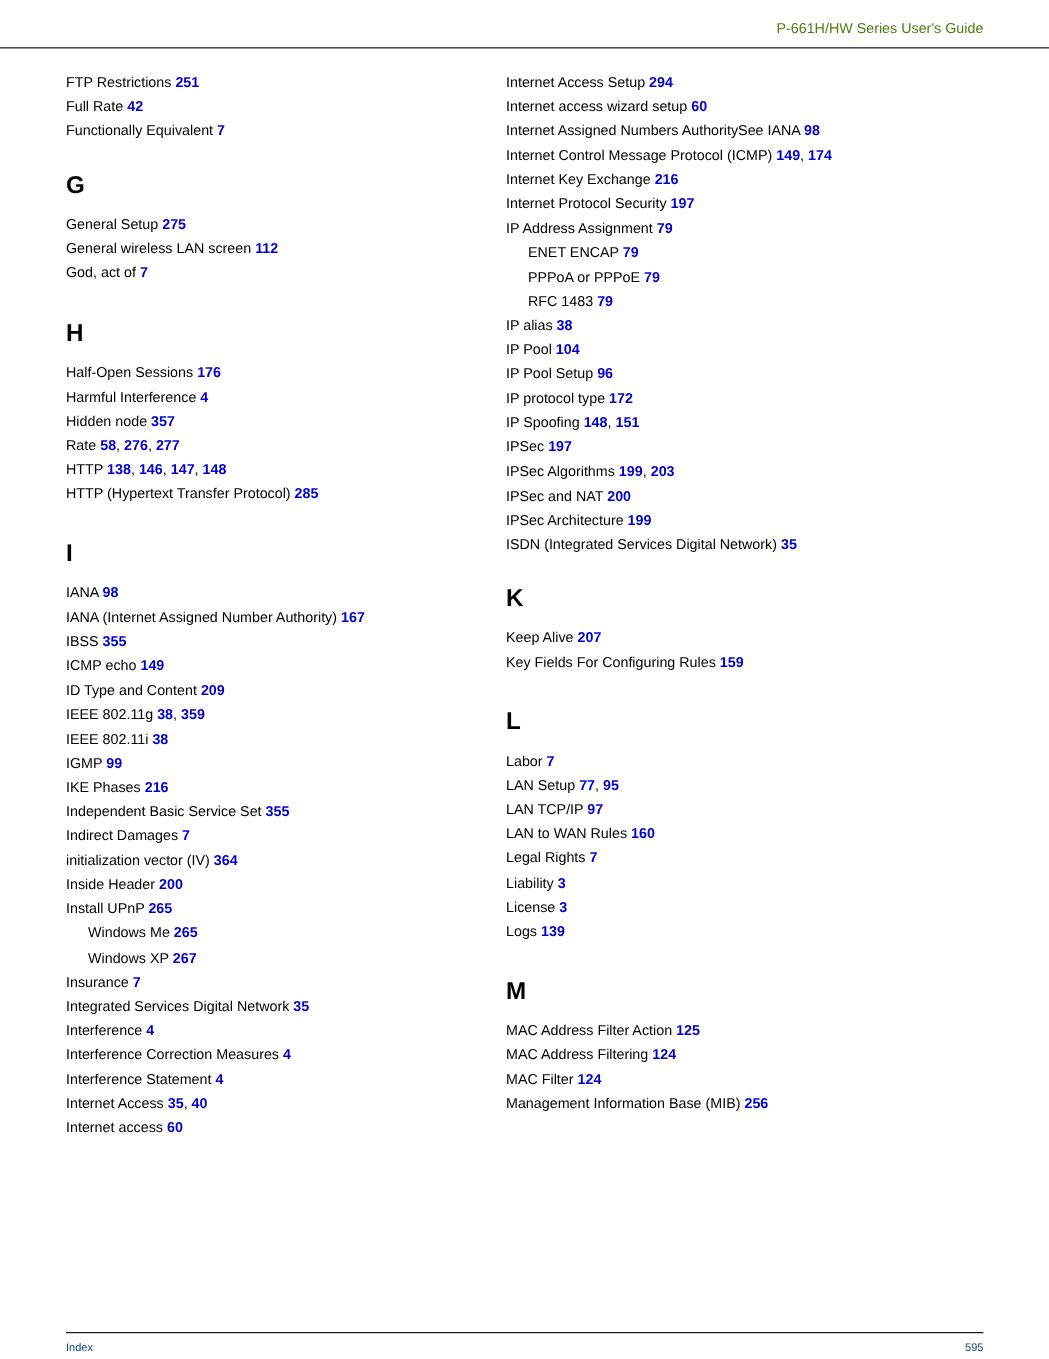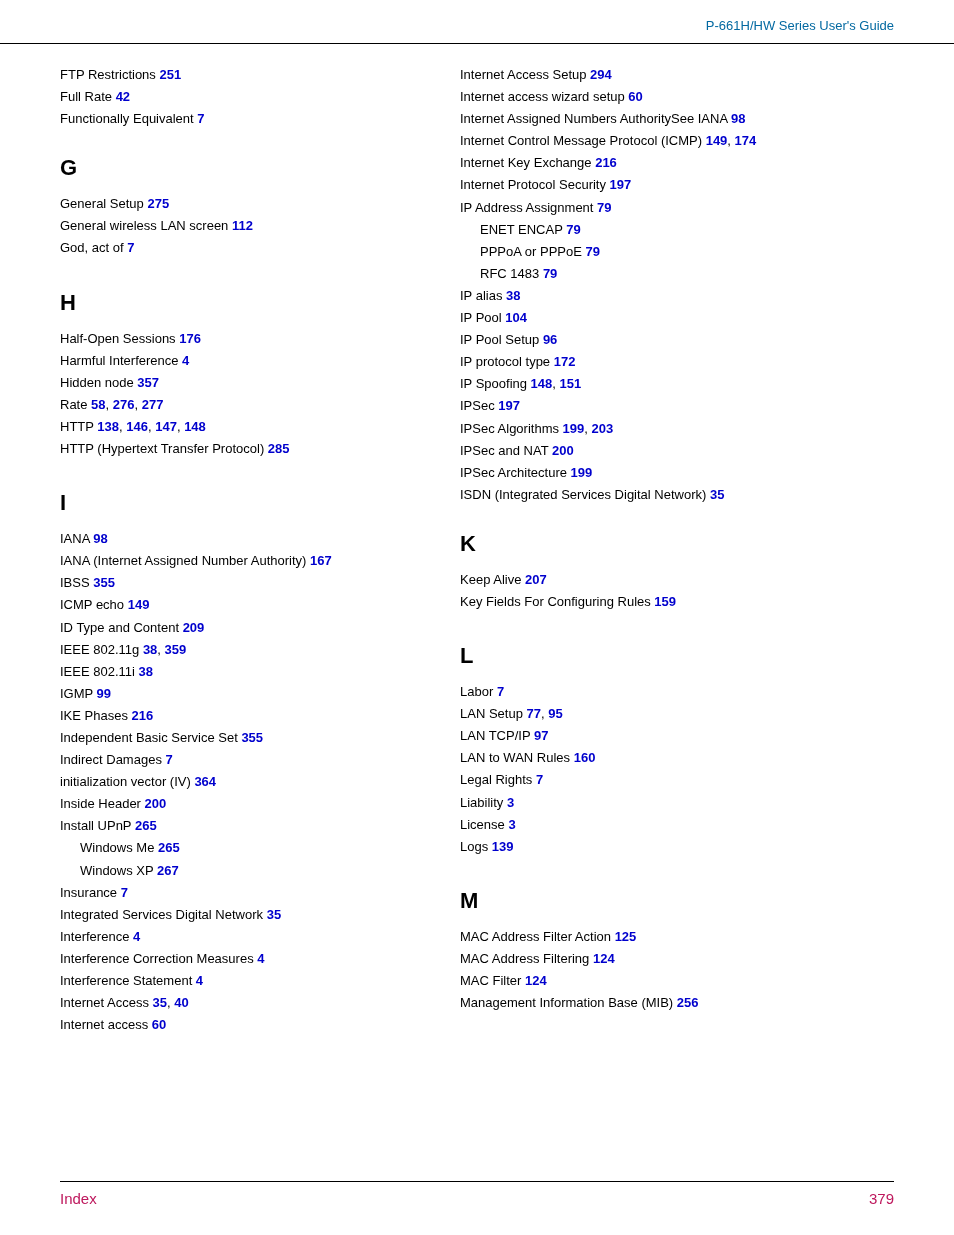--- a/index.html
+++ b/index.html
@@ -20,21 +20,21 @@
     }
     .header {
       display: flex;
       justify-content: flex-end;
       padding: 18px 60px 10px 60px;
       border-bottom: 1px solid #000;
       margin-bottom: 20px;
     }
     .header-title {
       font-size: 13px;
-      color: #0369a1;
+      color: #4d7c0f;
     }
     .content-area {
       display: flex;
       padding: 0 60px;
       gap: 20px;
     }
     .left-column {
       width: 380px;
       flex-shrink: 0;
     }
@@ -58,27 +58,27 @@
     }
     .index-entry.sub-entry {
       padding-left: 20px;
     }
     .link-num {
       color: #0000cd;
       font-weight: bold;
     }
     .footer {
       position: absolute;
-      bottom: 28px;
+      bottom: 4px;
       left: 60px;
       right: 60px;
       display: flex;
       justify-content: space-between;
-      font-size: 15px;
-      color: #be185d;
+      font-size: 10px;
+      color: #0c4a6e;
       border-top: 1px solid #000;
       padding-top: 8px;
     }
     .top-entries {
       margin-bottom: 25px;
     }
   </style>
 </head>
 <body>
 
@@ -189,15 +189,15 @@
             <div class="index-entry"><span>MAC Address Filtering </span><span class="link-num">124</span></div>
             <div class="index-entry"><span>MAC Filter </span><span class="link-num">124</span></div>
             <div class="index-entry"><span>Management Information Base (MIB) </span><span class="link-num">256</span></div>
           </div>
         </div>
     </div>
   </div>
 
   <div class="footer">
     <span>Index</span>
-    <span>379</span>
+    <span>595</span>
   </div>
 </div>
 
 </body></html>

